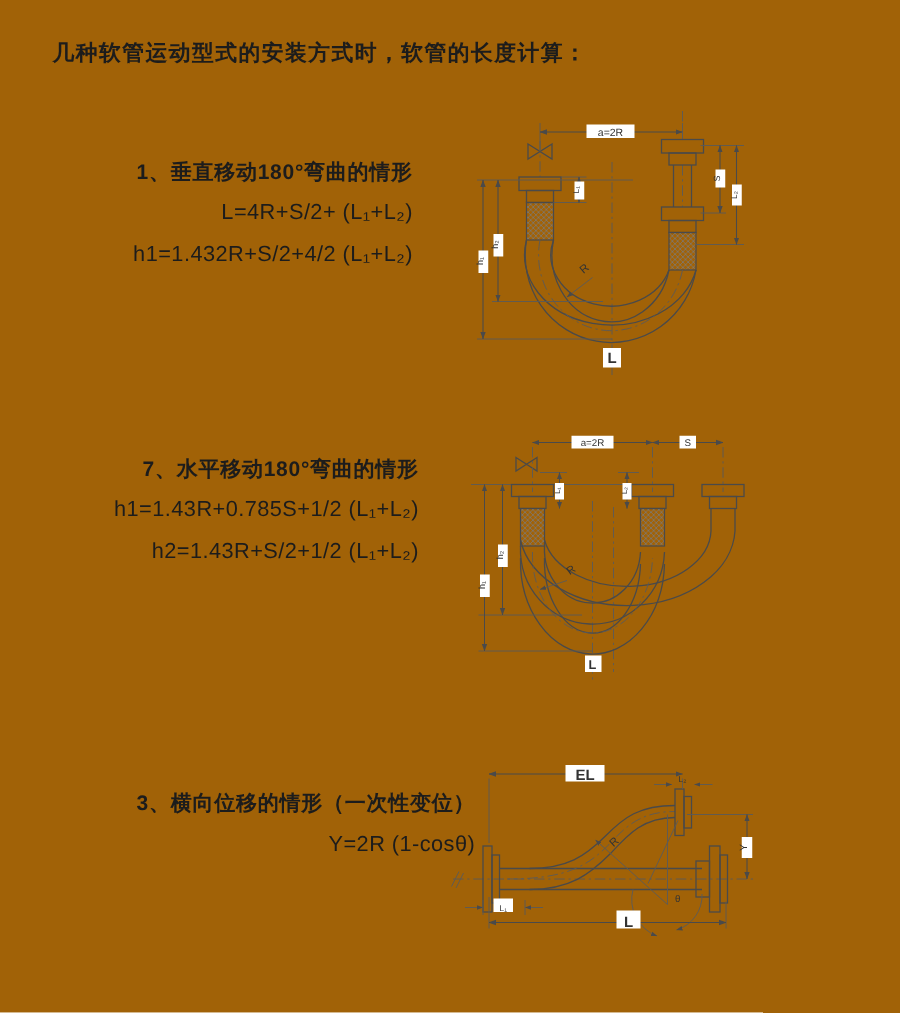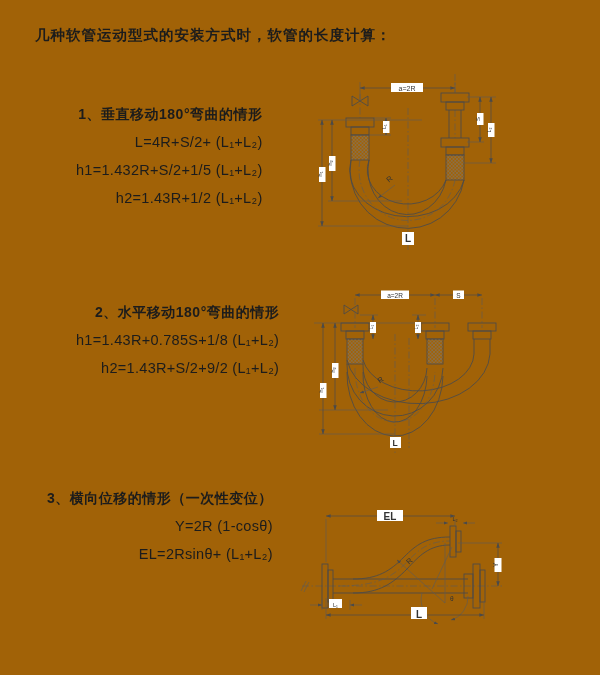--- a/index.html
+++ b/index.html
@@ -1,20 +1,20 @@
 <!DOCTYPE html>
 <html><head>
 <meta charset="utf-8">
 <style>
   html,body{margin:0;padding:0;background:#fff;}
   .page{position:relative;width:600px;height:675px;background:#a16207;overflow:hidden;
         font-family:"Liberation Sans","DejaVu Sans",sans-serif;color:#1c1c1c;text-align:right;}
   .doc-title{position:absolute;left:35px;top:26px;font-size:14.5px;font-weight:700;letter-spacing:1px;}
   .sec{position:absolute;left:47px;}
-  .sec-heading{font-size:14px;font-weight:700;letter-spacing:0.5px;}
+  .sec-heading{font-size:14px;font-weight:700;letter-spacing:0.5px;margin-left:44px;}
   .formulas{margin-left:29px;margin-top:4px;}
   .formula{font-size:14.5px;line-height:28px;height:28px;font-weight:400;letter-spacing:0.3px;white-space:pre;}
   .diag{position:absolute;}
   
   svg .s{stroke:#4a4a4a;fill:none;stroke-width:.85;}
   svg .t{stroke:#5a5a5a;fill:none;stroke-width:.6;}
   svg .dd{stroke:#5a5a5a;fill:none;stroke-width:.6;stroke-dasharray:7 2.5 1.5 2.5;}
   svg .hz{fill:url(#hatchP);stroke:#4a4a4a;stroke-width:.8;}
   svg .wbg{fill:#ffffff;stroke:none;}
   svg .dim{stroke:#4a4a4a;fill:none;stroke-width:.7;marker-start:url(#arr);marker-end:url(#arr);}
@@ -36,22 +36,21 @@
       </marker>
     </defs>
   </svg>
 
   <div class="doc-title">几种软管运动型式的安装方式时，软管的长度计算：</div>
 
   <div class="sec" style="top:106px">
     <div class="sec-heading">1、垂直移动180°弯曲的情形</div>
     <div class="formulas">
       <div class="formula">L=4R+S/2+ (L₁+L₂)</div>
-      <div class="formula">h1=1.432R+S/2+1/5 (L₁+L₂)</div>
-      <div class="formula">h2=1.43R+1/2 (L₁+L₂)</div>
+      <div class="formula">h1=1.432R+S/2+4/2 (L₁+L₂)</div>
     </div>
   </div>
 
   <svg class="diag" style="left:310px;top:68px" width="285" height="195" viewBox="0 0 285 195">
 
     <g>
       <path class="t" d="M50,14 V32 M145,14 V24"></path>
       <line class="dim" x1="50" y1="20" x2="145" y2="20"></line>
       <rect class="wbg" x="81" y="15" width="32" height="9"></rect>
       <text x="97" y="22.5" text-anchor="middle" font-size="7">a=2R</text>
@@ -114,24 +113,24 @@
     <g>
       <text x="81" y="113" transform="rotate(-40 81 113)" text-anchor="middle" font-size="7.5">R</text>
       <path class="t ae" d="M85,117 L68,130"></path>
     </g>
 
     <rect class="wbg" x="92" y="164" width="12" height="13"></rect>
     <text x="98" y="174" text-anchor="middle" font-size="10" font-weight="600">L</text>
   </svg>
 
   <div class="sec" style="top:304px">
-    <div class="sec-heading">2、水平移动180°弯曲的情形</div>
+    <div class="sec-heading">7、水平移动180°弯曲的情形</div>
     <div class="formulas">
-      <div class="formula">h1=1.43R+0.785S+1/8 (L₁+L₂)</div>
-      <div class="formula">h2=1.43R+S/2+9/2 (L₁+L₂)</div>
+      <div class="formula">h1=1.43R+0.785S+1/2 (L₁+L₂)</div>
+      <div class="formula">h2=1.43R+S/2+1/2 (L₁+L₂)</div>
     </div>
   </div>
 
   <svg class="diag" style="left:308px;top:282px" width="292" height="190" viewBox="0 0 292 190">
 
     <g>
       <line class="dim" x1="47" y1="13" x2="127" y2="13"></line>
       <line class="dim" x1="127" y1="13" x2="174" y2="13"></line>
       <rect class="wbg" x="73" y="8.5" width="28" height="8.5"></rect>
       <text x="87" y="15.5" text-anchor="middle" font-size="6.5">a=2R</text>
@@ -198,25 +197,24 @@
 
     <g>
       <text x="74" y="100" transform="rotate(-35 74 100)" text-anchor="middle" font-size="7.5">R</text>
       <path class="t ae" d="M70,105 L52,111"></path>
     </g>
 
     <rect class="wbg" x="82" y="155" width="11" height="11"></rect>
     <text x="87" y="164" text-anchor="middle" font-size="8.5" font-weight="600">L</text>
   </svg>
 
-  <div class="sec" style="top:490px">
+  <div class="sec" style="top:527px">
     <div class="sec-heading">3、横向位移的情形（一次性变位）</div>
     <div class="formulas">
       <div class="formula">Y=2R (1-cosθ)</div>
-      <div class="formula">EL=2Rsinθ+ (L₁+L₂)</div>
     </div>
   </div>
 
   <svg class="diag" style="left:298px;top:503px" width="302" height="145" viewBox="0 0 302 145">
 
     <path class="dd" d="M4,83 H205"></path>
     <path class="t" d="M3,88 L8,78 M6,89 L11,79"></path>
 
     <g>
       <rect class="s" x="24" y="61" width="6" height="44"></rect>

